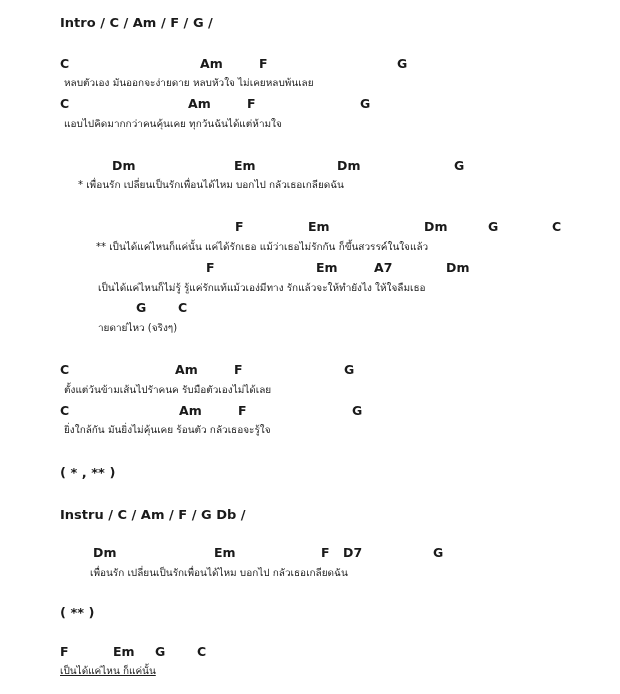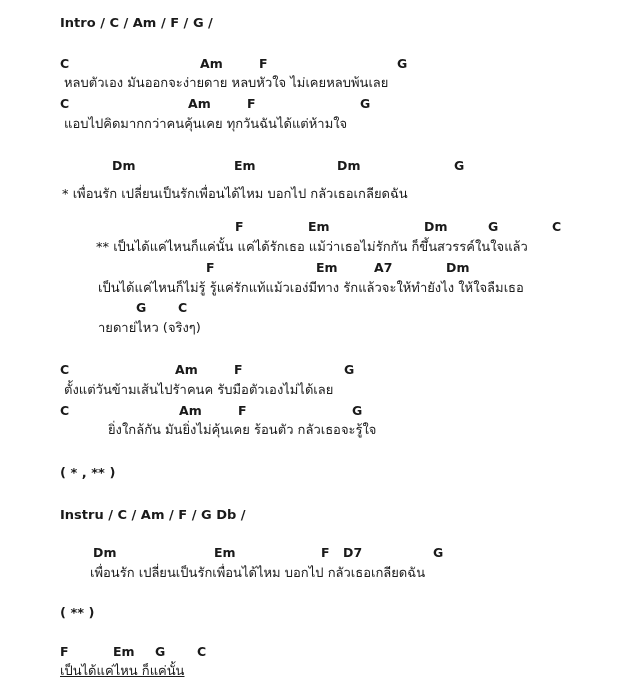--- a/index.html
+++ b/index.html
@@ -26,21 +26,21 @@
     }
     .chord {
       position: absolute;
       font-weight: bold;
       font-size: 12.5px;
       line-height: 16px;
       white-space: nowrap;
     }
     .lyric {
       position: absolute;
-      font-size: 13px;
+      font-size: 10px;
       line-height: 18px;
       white-space: nowrap;
     }
   </style>
 </head>
 <body>
 
 <div>
 
   <div class="line bold" style="left:60px; top:15px;">Intro  / C / Am / F / G /</div>
@@ -59,21 +59,21 @@
     <span class="chord" style="left:247px; top:96px;">F</span>
     <span class="chord" style="left:360px; top:96px;">G</span>
     <span class="lyric" style="left:64px; top:115px;">แอบไปคิดมากกว่าคนคุ้นเคย     ทุกวันฉันได้แต่ห้ามใจ</span>
   </div>
 
   <div>
     <span class="chord" style="left:112px; top:158px;">Dm</span>
     <span class="chord" style="left:234px; top:158px;">Em</span>
     <span class="chord" style="left:337px; top:158px;">Dm</span>
     <span class="chord" style="left:454px; top:158px;">G</span>
-    <span class="lyric" style="left:62px; top:176px;margin-top:9px;">* เพื่อนรัก เปลี่ยนเป็นรักเพื่อนได้ไหม บอกไป กลัวเธอเกลียดฉัน</span>
+    <span class="lyric" style="left:78px; top:176px;">* เพื่อนรัก เปลี่ยนเป็นรักเพื่อนได้ไหม บอกไป กลัวเธอเกลียดฉัน</span>
   </div>
 
   <div>
     <span class="chord" style="left:235px; top:219px;">F</span>
     <span class="chord" style="left:308px; top:219px;">Em</span>
     <span class="chord" style="left:424px; top:219px;">Dm</span>
     <span class="chord" style="left:488px; top:219px;">G</span>
     <span class="chord" style="left:552px; top:219px;">C</span>
     <span class="lyric" style="left:96px; top:238px;">** เป็นได้แค่ไหนก็แค่นั้น แค่ได้รักเธอ แม้ว่าเธอไม่รักกัน ก็ขึ้นสวรรค์ในใจแล้ว</span>
   </div>
@@ -98,21 +98,21 @@
     <span class="chord" style="left:234px; top:362px;">F</span>
     <span class="chord" style="left:344px; top:362px;">G</span>
     <span class="lyric" style="left:64px; top:381px;">ตั้งแต่วันข้ามเส้นไปรัาคนค      รับมือตัวเองไม่ได้เลย</span>
   </div>
 
   <div>
     <span class="chord" style="left:60px; top:403px;">C</span>
     <span class="chord" style="left:179px; top:403px;">Am</span>
     <span class="chord" style="left:238px; top:403px;">F</span>
     <span class="chord" style="left:352px; top:403px;">G</span>
-    <span class="lyric" style="left:64px; top:421px;margin-left:44px;">ยิ่งใกล้กัน มันยิ่งไม่คุ้นเคย      ร้อนตัว กลัวเธอจะรู้ใจ</span>
+    <span class="lyric" style="left:64px; top:421px;">ยิ่งใกล้กัน มันยิ่งไม่คุ้นเคย      ร้อนตัว กลัวเธอจะรู้ใจ</span>
   </div>
 
   <div class="line bold" style="left:60px; top:465px;">( * , ** )</div>
 
   <div class="line bold" style="left:60px; top:507px;">Instru  / C / Am / F / G Db /</div>
 
   <div>
     <span class="chord" style="left:93px; top:545px;">Dm</span>
     <span class="chord" style="left:214px; top:545px;">Em</span>
     <span class="chord" style="left:321px; top:545px;">F</span>

